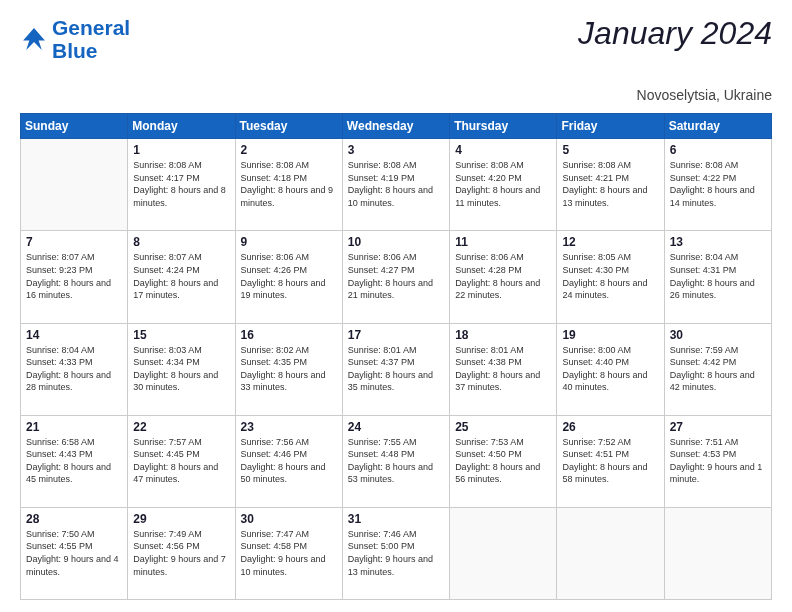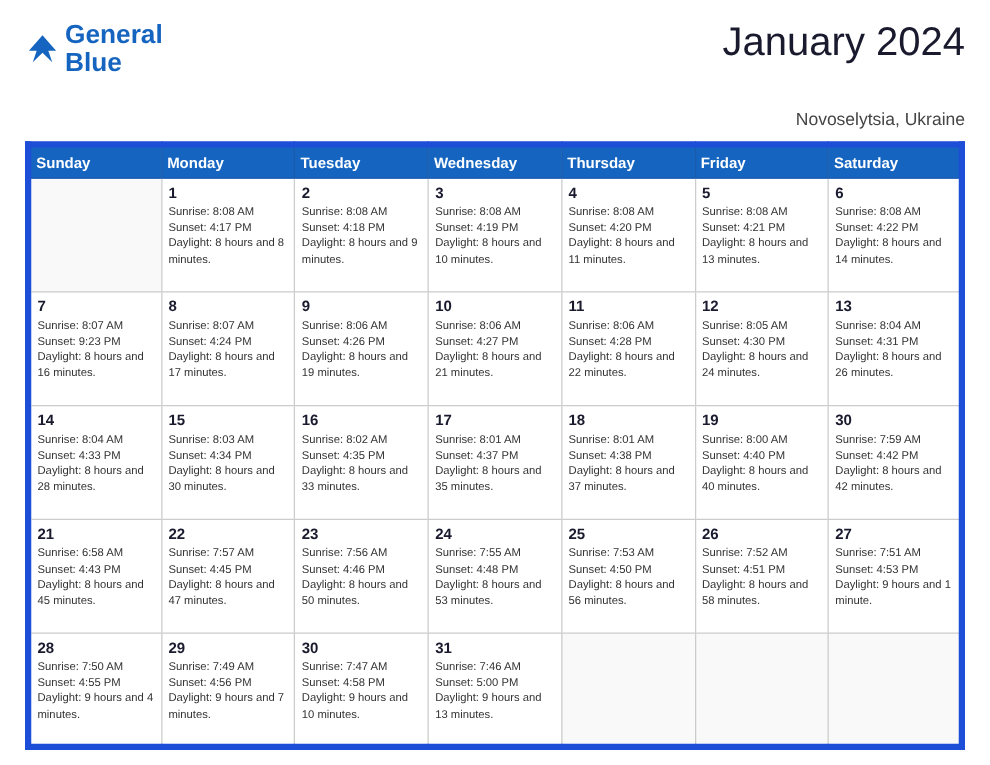--- a/index.html
+++ b/index.html
@@ -42,29 +42,30 @@
       height: 28px;
     }
     .title-area {
       text-align: right;
     }
     .month-title {
       font-size: 32px;
       font-weight: 300;
       color: #1a1a2e;
       line-height: 1.1;
+      font-style: italic;
     }
     .subtitle {
       font-size: 14px;
       color: #444;
       margin-top: 36px;
     }
     .calendar {
       flex: 1;
-      border: 5px solid #1d4ed8;
+      border: 1px solid #1d4ed8;
       border-collapse: collapse;
       width: 100%;
       table-layout: fixed;
     }
     .calendar th {
       background-color: #1565c0;
       color: #fff;
       font-size: 12px;
       font-weight: bold;
       padding: 5px 4px;

